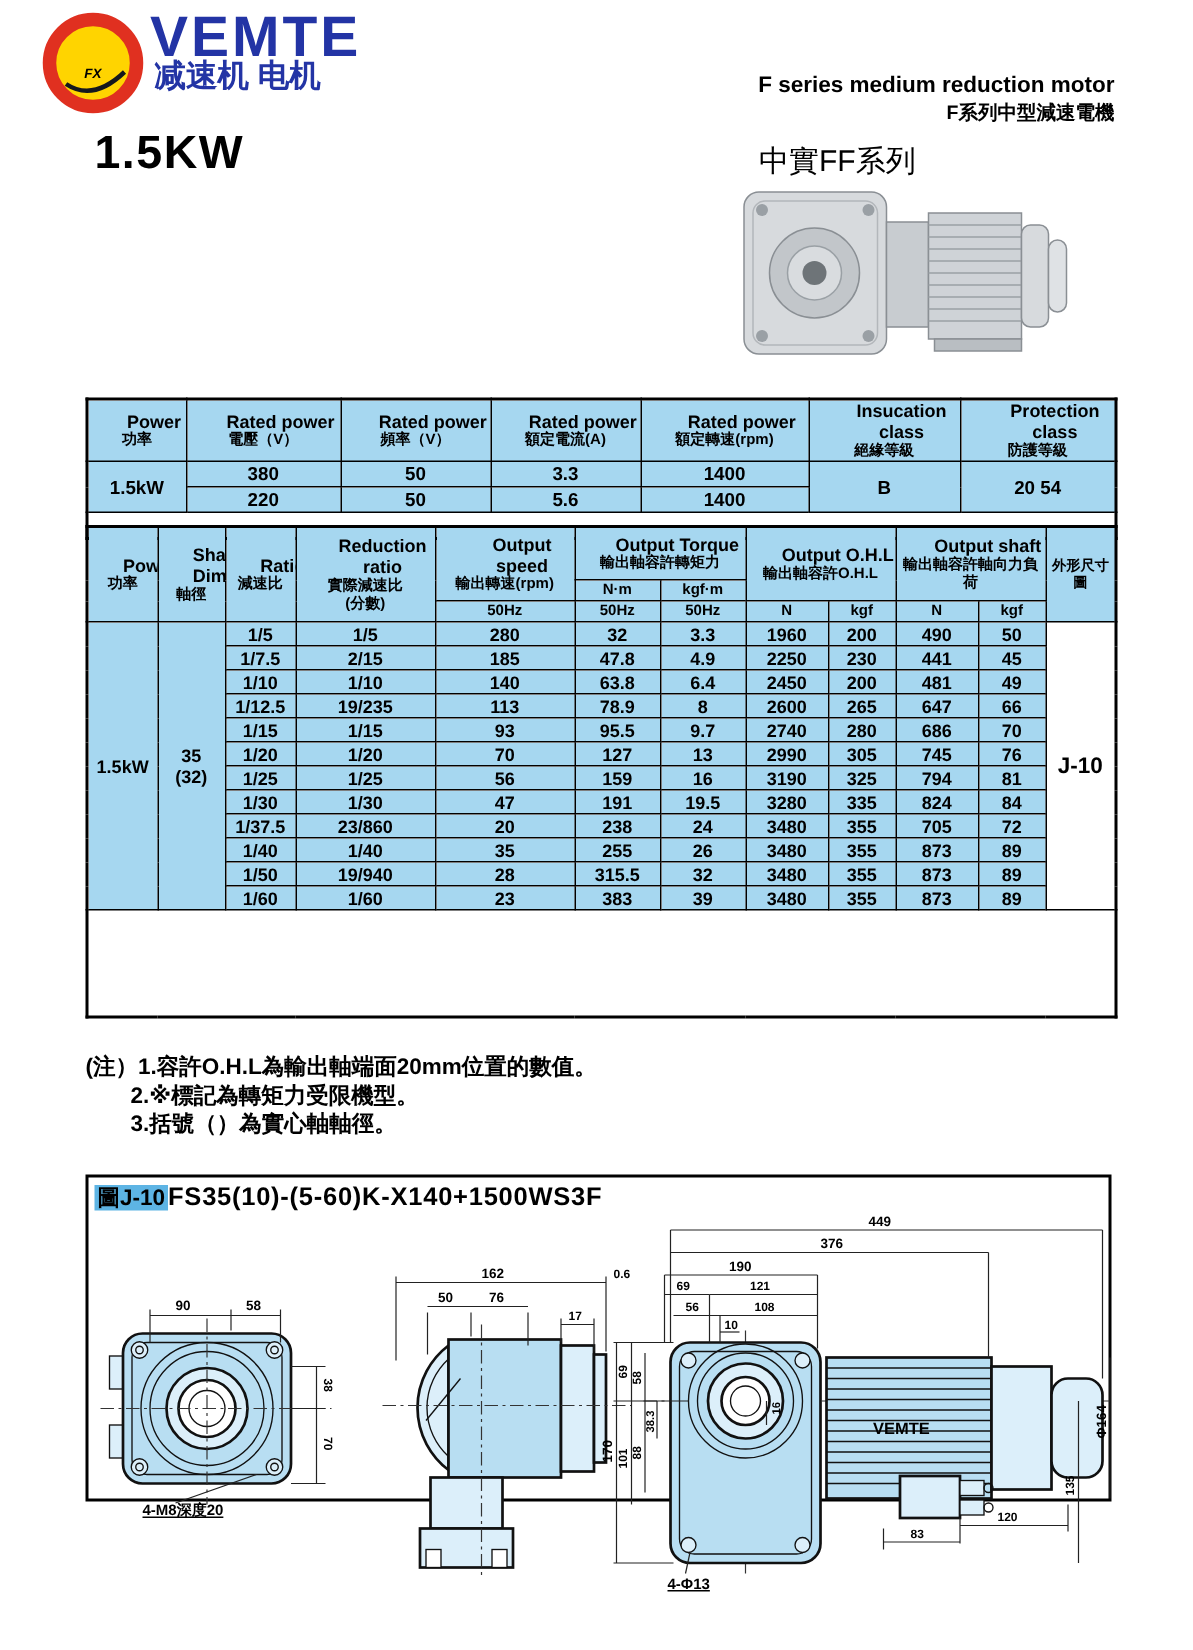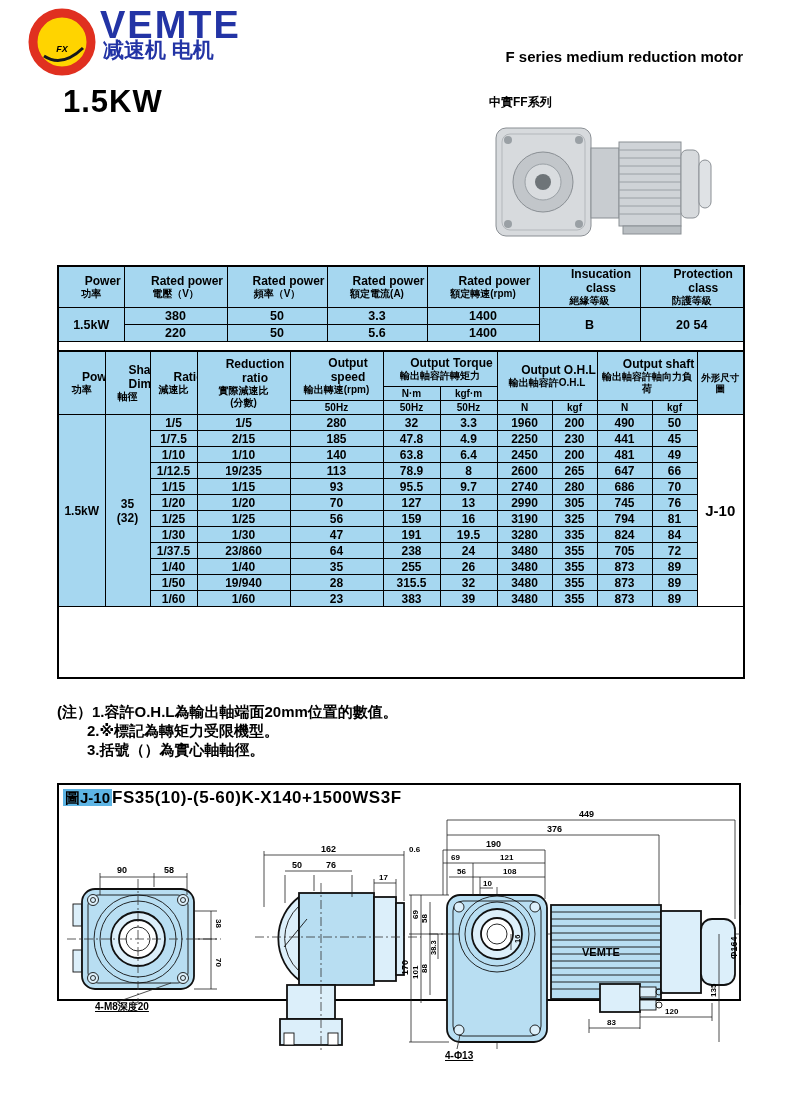--- a/index.html
+++ b/index.html
@@ -6,21 +6,21 @@
   body{width:795px;height:1100px;position:relative;font-family:"Liberation Sans","DejaVu Sans",sans-serif;color:#000;}
   .page{position:absolute;inset:0;overflow:hidden;}
 
   
   .brand-name{position:absolute;left:100px;top:4px;font-size:38px;font-weight:800;letter-spacing:2px;color:var(--brand-blue,#2334a5);}
   .brand-sub{position:absolute;left:103px;top:36px;font-size:21px;font-weight:700;color:var(--brand-blue,#2334a5);}
   .series-block{position:absolute;right:52px;top:48px;text-align:right;line-height:18px;}
   .series-en{font-size:15px;font-weight:700;}
   .series-zh{font-size:13px;font-weight:700;}
   .kw-title{position:absolute;left:63px;top:84px;font-size:31px;font-weight:800;letter-spacing:1px;}
-  .series-label{position:absolute;left:489px;top:94px;font-size:12px;font-weight:700;}
+  .series-label{position:absolute;left:506px;top:94px;font-size:20px;font-weight:400;}
   .logo-svg{position:absolute;left:26px;top:6px;}
   .photo-svg{position:absolute;left:488px;top:118px;}
 
   
   table{border-collapse:collapse;table-layout:fixed;}
   th,td{border:1.5px solid #000;padding:0;text-align:center;font-weight:700;overflow:hidden;background:var(--table-blue,#a6d7f0);}
   .t1{position:absolute;left:57px;top:265px;width:686px;border:2.5px solid #000;}
   .t2{position:absolute;left:57px;top:350px;width:686px;border:2.5px solid #000;}
   .t1 thead th{height:38px;}
   .t1 tbody td{height:16px;font-size:12.5px;}
@@ -61,20 +61,21 @@
 
   <svg class="logo-svg" width="72" height="72" viewBox="0 0 72 72">
     <circle cx="36" cy="36" r="29" fill="var(--logo-yellow,#ffd400)" stroke="var(--logo-red,#e03020)" stroke-width="9"></circle>
     <text x="36" y="46" text-anchor="middle" font-size="28" font-style="italic">FX</text>
     <path d="M18,50 Q36,62 57,42" stroke="#15181d" stroke-width="3" fill="none"></path>
   </svg>
   <div class="brand-name">VEMTE</div>
   <div class="brand-sub">减速机 电机</div>
   <div class="series-block">
     <div class="series-en">F series medium reduction motor</div>
+    <div class="series-zh">F系列中型減速電機</div>
   </div>
   <div class="kw-title">1.5KW</div>
   <div class="series-label">中實FF系列</div>
 
   <svg class="photo-svg" width="230" height="130" viewBox="0 0 230 130">
     <rect x="8" y="10" width="95" height="108" rx="10" fill="#d7dadd" stroke="#8a8f94"></rect>
     <rect x="14" y="16" width="83" height="96" rx="8" fill="none" stroke="#b3b7bb"></rect>
     <circle cx="20" cy="22" r="4" fill="#9aa0a5"></circle>
       <circle cx="91" cy="22" r="4" fill="#9aa0a5"></circle>
     <circle cx="20" cy="106" r="4" fill="#9aa0a5"></circle>
@@ -321,21 +322,21 @@
           <td>191</td>
           <td>19.5</td>
           <td>3280</td>
           <td>335</td>
           <td>824</td>
           <td>84</td>
         </tr>
         <tr>
           <td>1/37.5</td>
           <td>23/860</td>
-          <td>64</td>
+          <td>20</td>
           <td>238</td>
           <td>24</td>
           <td>3480</td>
           <td>355</td>
           <td>705</td>
           <td>72</td>
         </tr>
         <tr>
           <td>1/40</td>
           <td>1/40</td>

